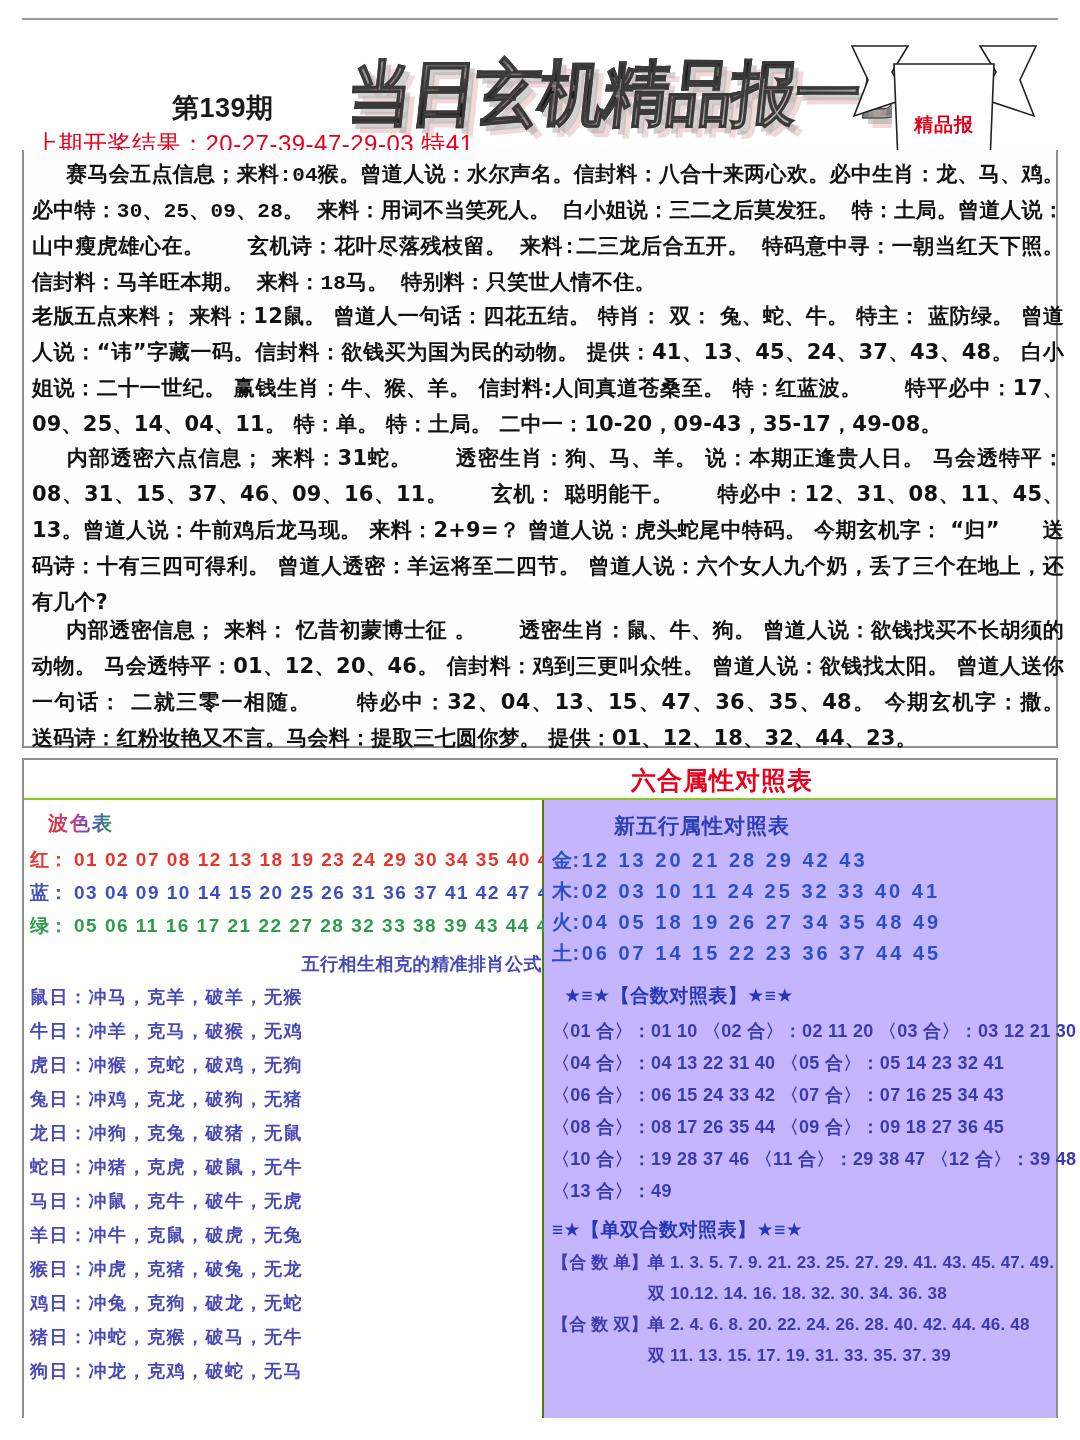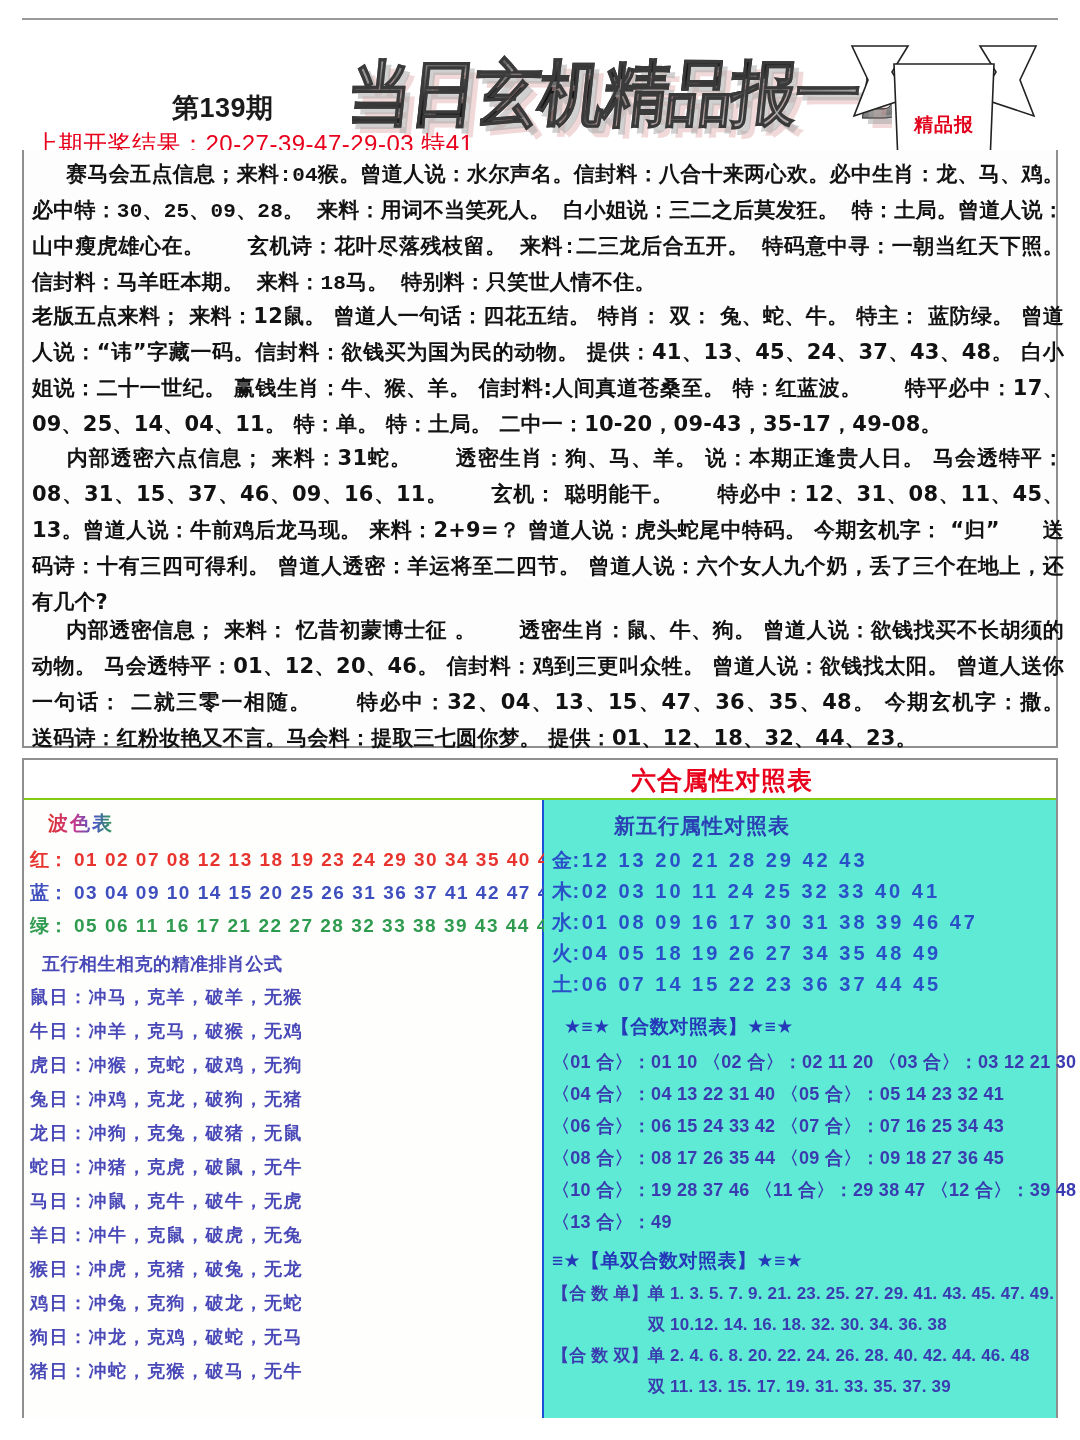--- a/index.html
+++ b/index.html
@@ -106,46 +106,46 @@
   .bt-title-row{
     position:relative;height:38px;border-bottom:2px solid #84cc16;
   }
   .bt-title{
     position:absolute;left:607px;top:4px;
     font-size:25px;font-weight:bold;color:#e8001c;
     letter-spacing:1px;white-space:nowrap;
   }
   .bt-body{display:flex;height:618px;}
   .col-left{
-    width:520px;border-right:2px solid #1d4ed8;
+    width:520px;border-right:2px solid #4d7c0f;
     padding:8px 0 0 6px;box-sizing:border-box;
     background:#fefefd;
   }
   .col-right{
     width:512px;padding:8px 0 0 8px;box-sizing:border-box;
-    background:#5eead4;
+    background:#c4b5fd;
   }
 
   .bose-title{
     font-size:20px;font-weight:bold;letter-spacing:2px;
     margin:2px 0 6px 18px;
     background:linear-gradient(90deg,#e0302c 0%,#c43a8e 40%,#4a56c8 70%,#2e9e4a 100%);
     -webkit-background-clip:text;background-clip:text;color:transparent;
     display:inline-block;
   }
   .bose-row{font-size:19px;font-weight:bold;line-height:33px;white-space:nowrap;}
   .bose-row .lbl{display:inline-block;min-width:18px;}
   .bose-row.red{color:#e8342e;}
   .bose-row.blue{color:#3f4fbe;}
   .bose-row.green{color:#2f9b4f;}
   .bose-row .nums{margin-left:6px;letter-spacing:1.5px;}
 
   .formula-title{
     font-size:18px;font-weight:bold;color:#4a49b8;
-    margin:10px 0 4px 12px;letter-spacing:0.5px;
+    margin:10px 0 4px 0;letter-spacing:0.5px;text-align:right;
   }
   .zodiac-row{
     font-size:18px;font-weight:bold;color:#4a49b8;
     line-height:34px;letter-spacing:1.5px;white-space:nowrap;
   }
   .zodiac-row .zl{display:inline-block;min-width:54px;}
 
   .wx-title{
     font-size:21px;font-weight:bold;color:#2a40b4;
     margin:4px 0 5px 62px;letter-spacing:1px;
@@ -227,31 +227,30 @@
             <div class="zodiac-row"><span class="zl">鼠日：</span><span>冲马，克羊，破羊，无猴</span></div>
             <div class="zodiac-row"><span class="zl">牛日：</span><span>冲羊，克马，破猴，无鸡</span></div>
             <div class="zodiac-row"><span class="zl">虎日：</span><span>冲猴，克蛇，破鸡，无狗</span></div>
             <div class="zodiac-row"><span class="zl">兔日：</span><span>冲鸡，克龙，破狗，无猪</span></div>
             <div class="zodiac-row"><span class="zl">龙日：</span><span>冲狗，克兔，破猪，无鼠</span></div>
             <div class="zodiac-row"><span class="zl">蛇日：</span><span>冲猪，克虎，破鼠，无牛</span></div>
             <div class="zodiac-row"><span class="zl">马日：</span><span>冲鼠，克牛，破牛，无虎</span></div>
             <div class="zodiac-row"><span class="zl">羊日：</span><span>冲牛，克鼠，破虎，无兔</span></div>
             <div class="zodiac-row"><span class="zl">猴日：</span><span>冲虎，克猪，破兔，无龙</span></div>
             <div class="zodiac-row"><span class="zl">鸡日：</span><span>冲兔，克狗，破龙，无蛇</span></div>
+            <div class="zodiac-row"><span class="zl">猪日：</span><span>冲蛇，克猴，破马，无牛</span></div>
             <div class="zodiac-row"><span class="zl">狗日：</span><span>冲龙，克鸡，破蛇，无马</span></div>
-            <div class="zodiac-row"><span class="zl">猪日：</span><span>冲蛇，克猴，破马，无牛</span></div>
           </div>
       </div>
 
       <div class="col-right">
         <div class="wx-title">新五行属性对照表</div>
         <div id="wx-rows">
             <div class="wx-row"><span class="wl">金:</span><span class="wn">12 13 20 21 28 29 42 43</span></div>
             <div class="wx-row"><span class="wl">木:</span><span class="wn">02 03 10 11 24 25 32 33 40 41</span></div>
-            <div class="wx-row"><span class="wl">水:</span><span class="wn">01 08 09 16 17 30 31 38 39 46 47</span></div>
             <div class="wx-row"><span class="wl">火:</span><span class="wn">04 05 18 19 26 27 34 35 48 49</span></div>
             <div class="wx-row"><span class="wl">土:</span><span class="wn">06 07 14 15 22 23 36 37 44 45</span></div>
           </div>
         <div class="hs-title">★≡★【合数对照表】★≡★</div>
         <div id="hs-rows">
             <div class="hs-row">〈01 合〉：01 10  〈02 合〉：02 11 20  〈03 合〉：03 12 21 30</div>
             <div class="hs-row">〈04 合〉：04 13 22 31 40  〈05 合〉：05 14 23 32 41</div>
             <div class="hs-row">〈06 合〉：06 15 24 33 42  〈07 合〉：07 16 25 34 43</div>
             <div class="hs-row">〈08 合〉：08 17 26 35 44  〈09 合〉：09 18 27 36 45</div>
             <div class="hs-row">〈10 合〉：19 28 37 46  〈11 合〉：29 38 47 〈12 合〉：39 48</div>

